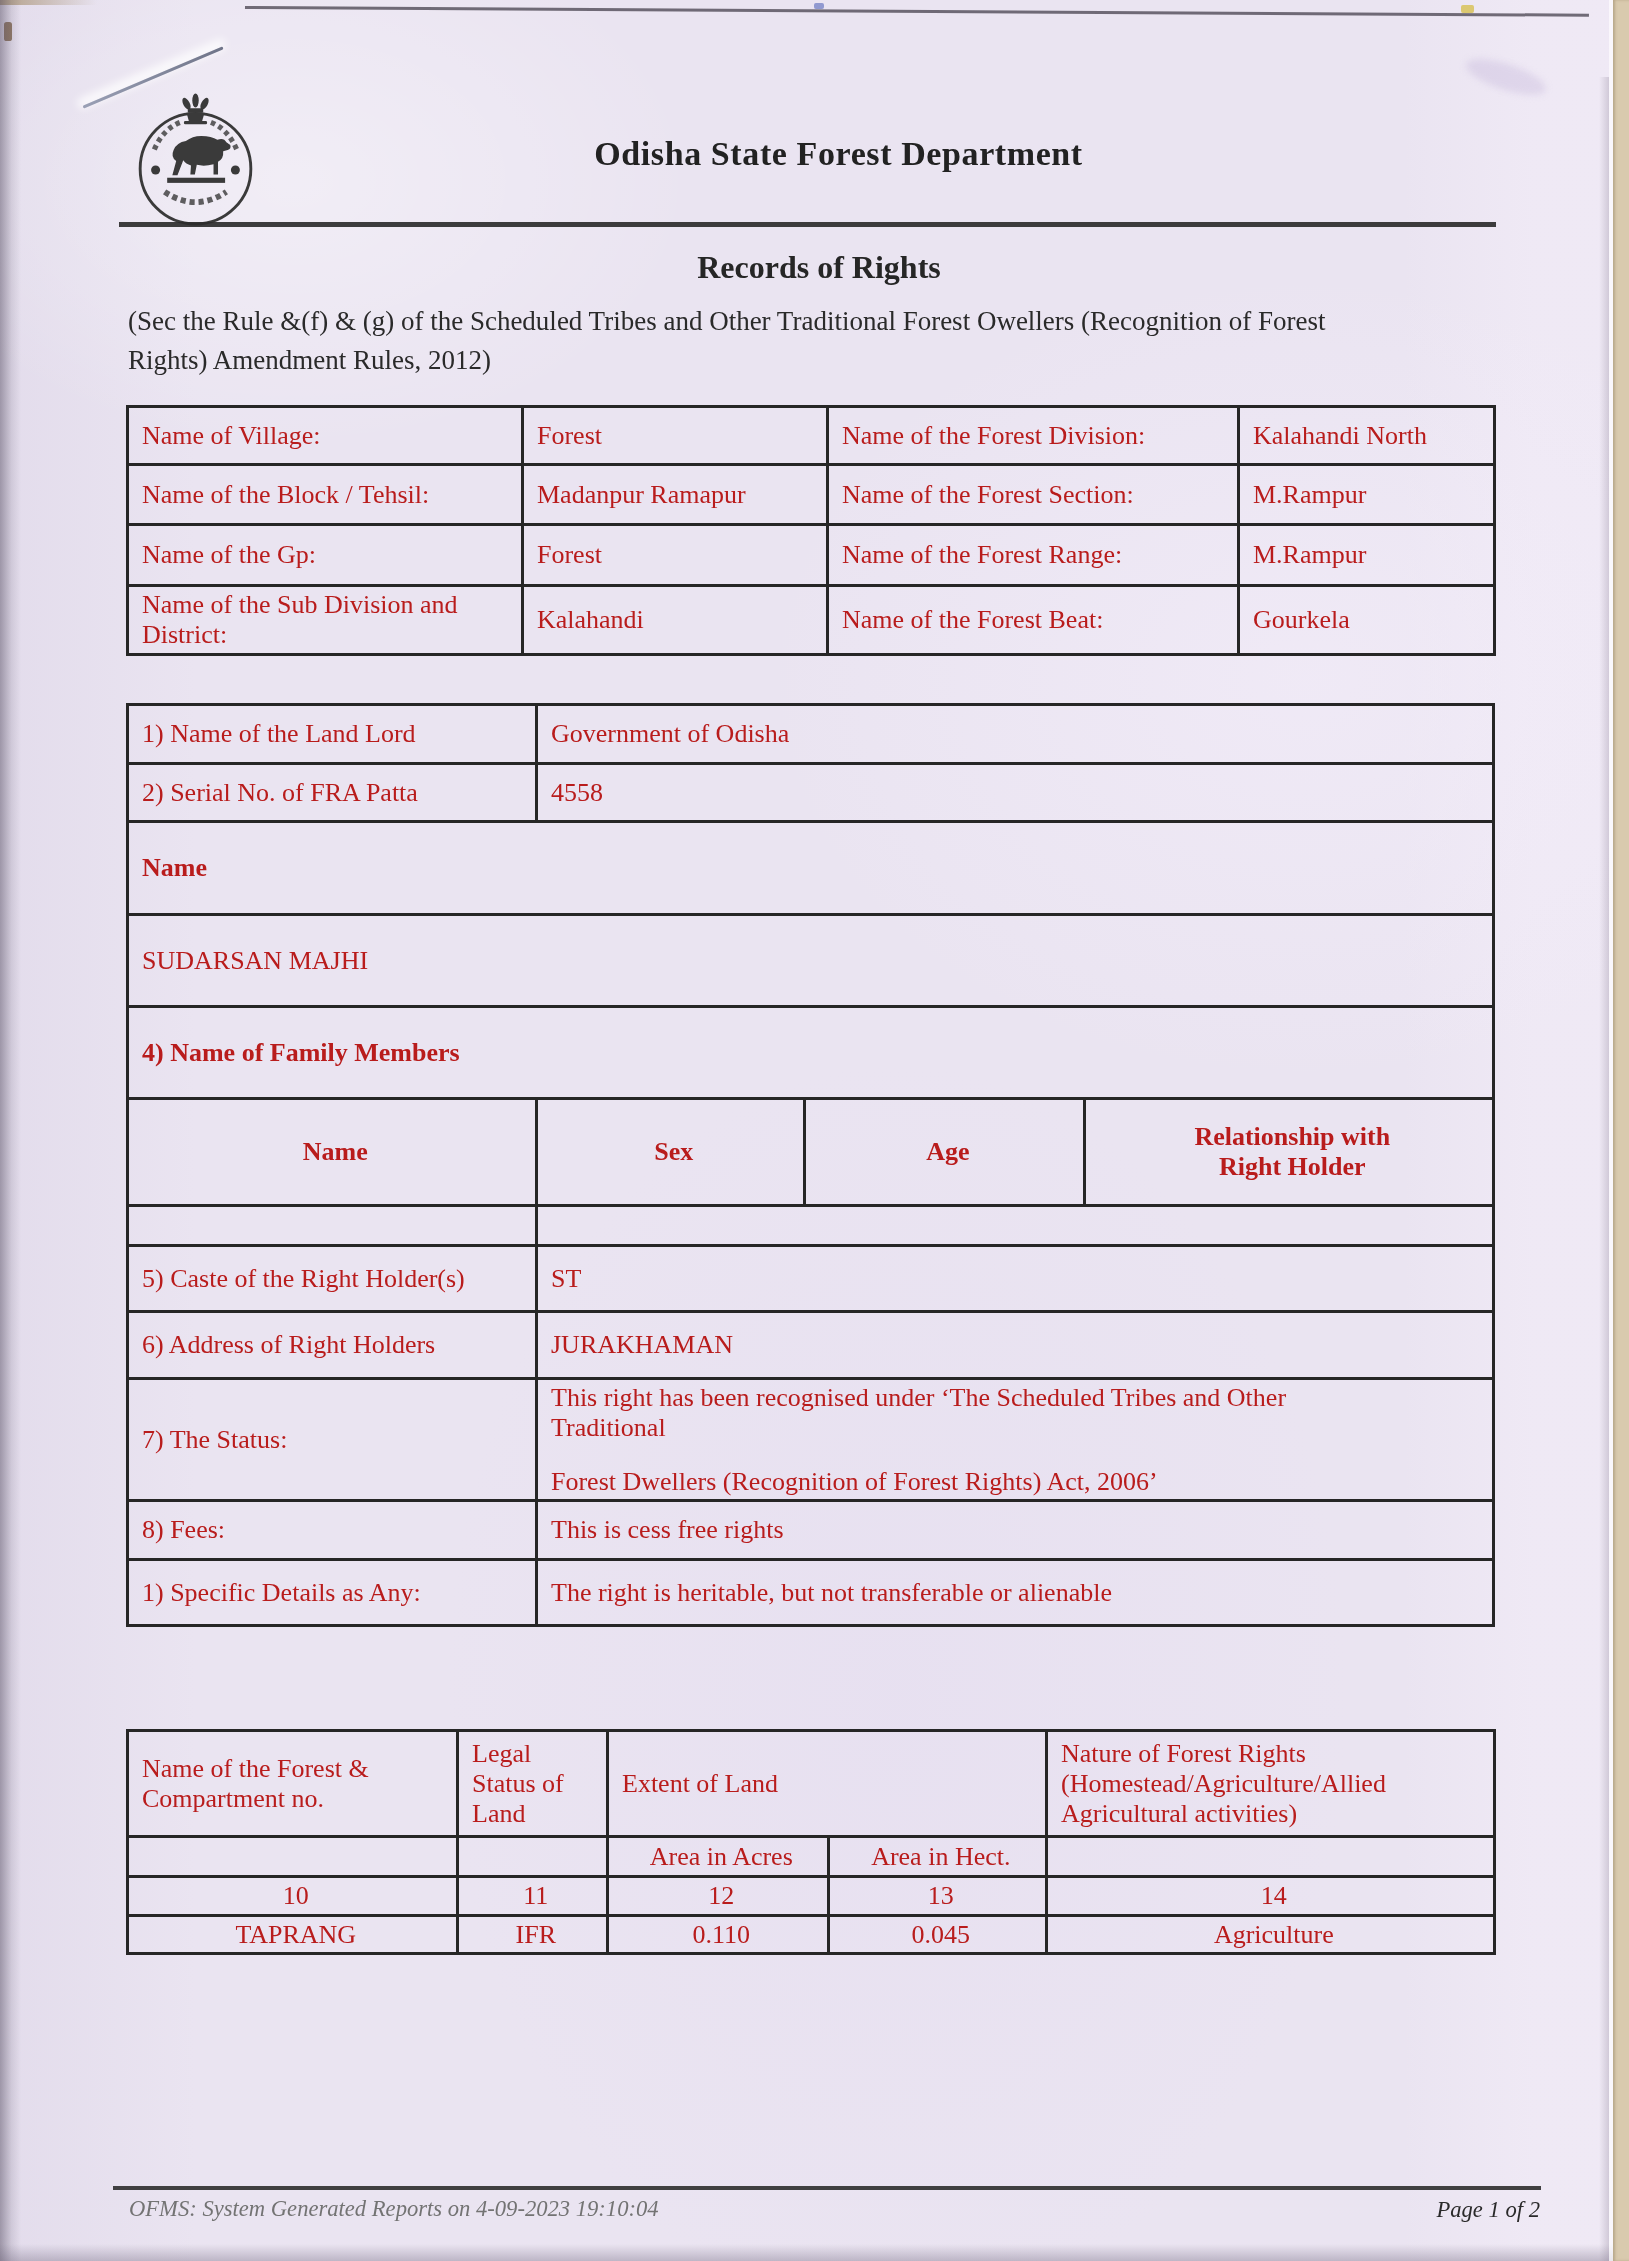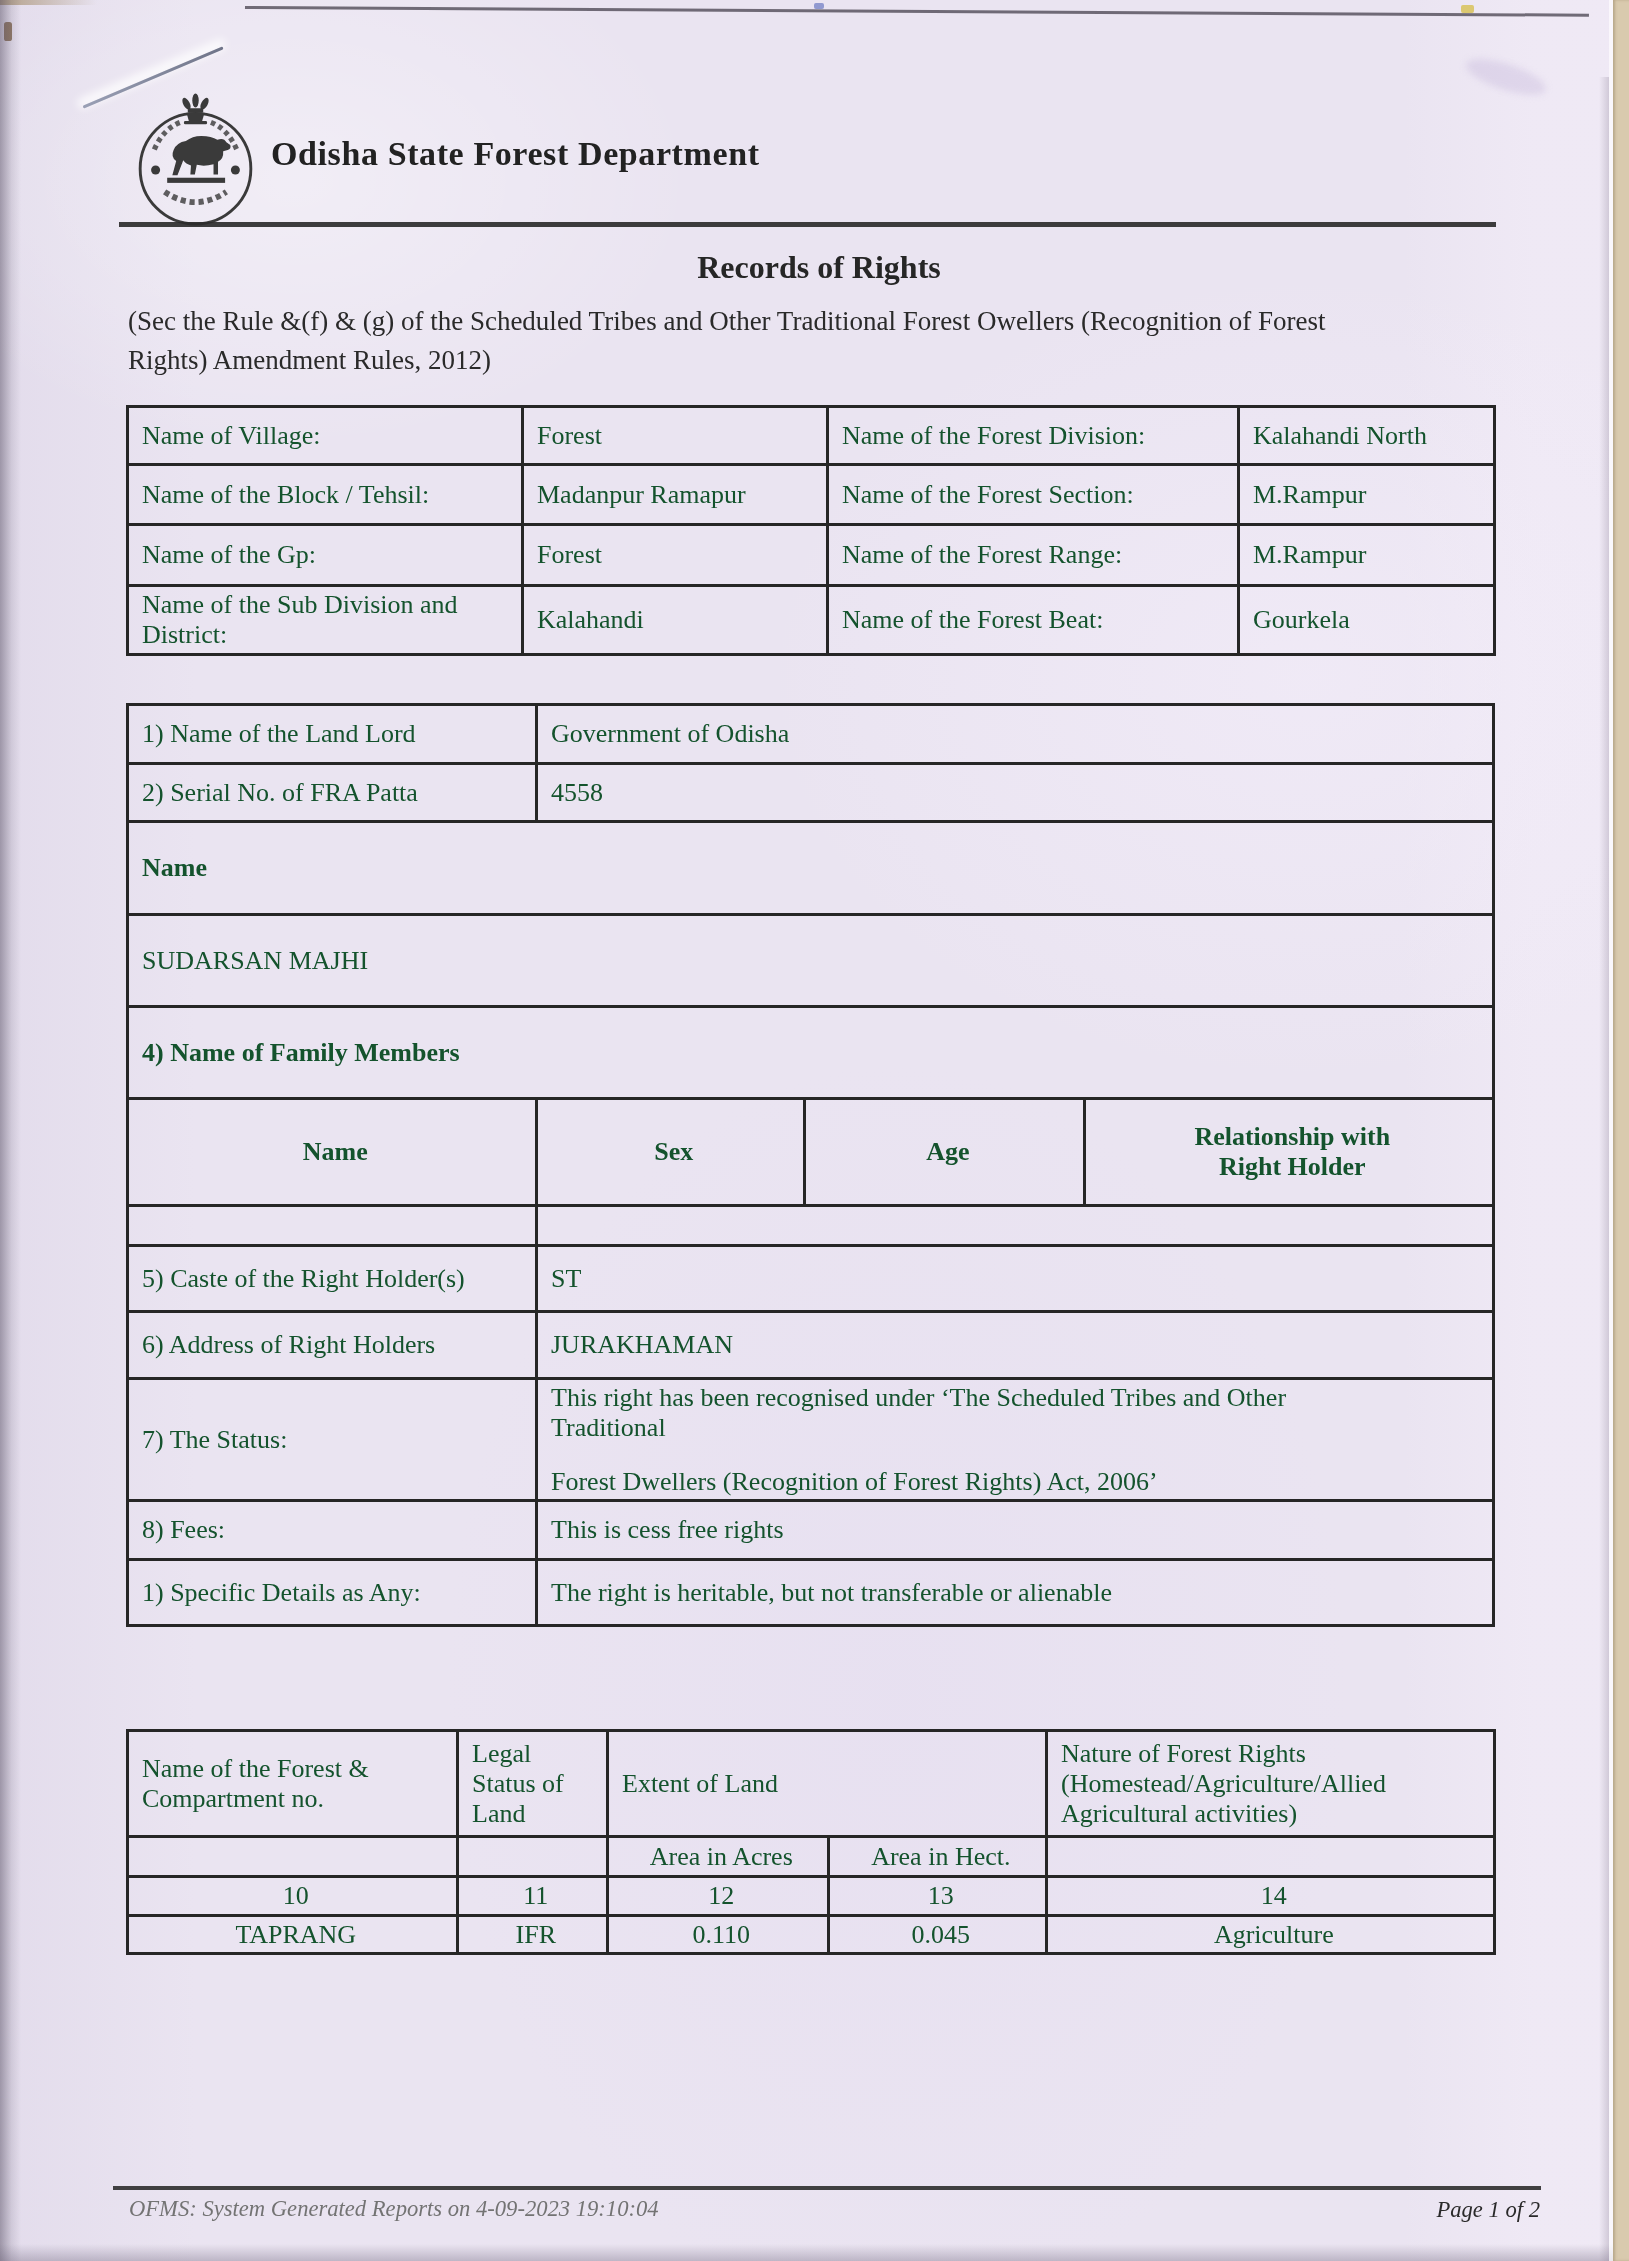--- a/index.html
+++ b/index.html
@@ -28,33 +28,33 @@
   .right-edge-glow{position:absolute;right:17px;top:0;bottom:0;width:3.9px;background:rgba(255,255,255,.65);}
   .right-edge-shade{position:absolute;right:20.6px;top:77px;bottom:0;width:10.3px;
     background:linear-gradient(270deg, rgba(130,118,140,.28), rgba(130,118,140,0));}
   .fold-crease{position:absolute;left:77px;top:76px;width:152px;height:2.6px;border-radius:1.9px;
     background:linear-gradient(90deg,#9aa0b5,#6f7488);transform:rotate(-23deg);
     box-shadow:0 -3.9px 9px 3.9px rgba(255,255,255,.8);}
   .smudge{position:absolute;left:1464px;top:64px;width:84px;height:26px;border-radius:50%;
     background:rgba(150,130,190,.18);filter:blur(3.9px);transform:rotate(18deg);}
 
   
-  .doc-title{position:absolute;left:271px;top:135px;width:1135px;text-align:left;
+  .doc-title{position:absolute;left:271px;top:135px;width:1135px;text-align:center;
     font-size:34px;font-weight:bold;letter-spacing:0.6px;color:#222;margin:0;}
   .header-rule{position:absolute;left:119px;top:222px;width:1377px;height:4.5px;background:#2c2c2c;opacity:.92;}
   .doc-subtitle{position:absolute;left:126px;top:249px;width:1386px;text-align:center;
     font-size:32px;font-weight:bold;color:#262626;margin:0;}
   .rule-note{position:absolute;left:128px;top:302px;width:1373px;font-size:27px;line-height:39px;color:#2a2a2a;}
 
   
   .emblem{position:absolute;left:126px;top:90px;width:139px;height:151px;}
 
   
   table.doc{position:absolute;left:126px;border-collapse:collapse;table-layout:fixed;width:1367px;
-    font-size:26px;color:#14532d;}
+    font-size:26px;color:#b91c1c;}
   table.doc td{border:3.9px solid #262626;padding:2.6px 6.4px 2.6px 13px;vertical-align:middle;box-sizing:border-box;}
   td.val{padding-left:18px;}
   td.ctr{text-align:center;padding-left:6.4px;}
   .bold{font-weight:bold;}
   .relw{max-width:258px;margin:16px auto;font-weight:bold;}
   .status-p1{margin:0;max-width:832px;}
   .status-p2{margin:0;}
   .status-p3{margin:24px 0 0 0;}
 
   

